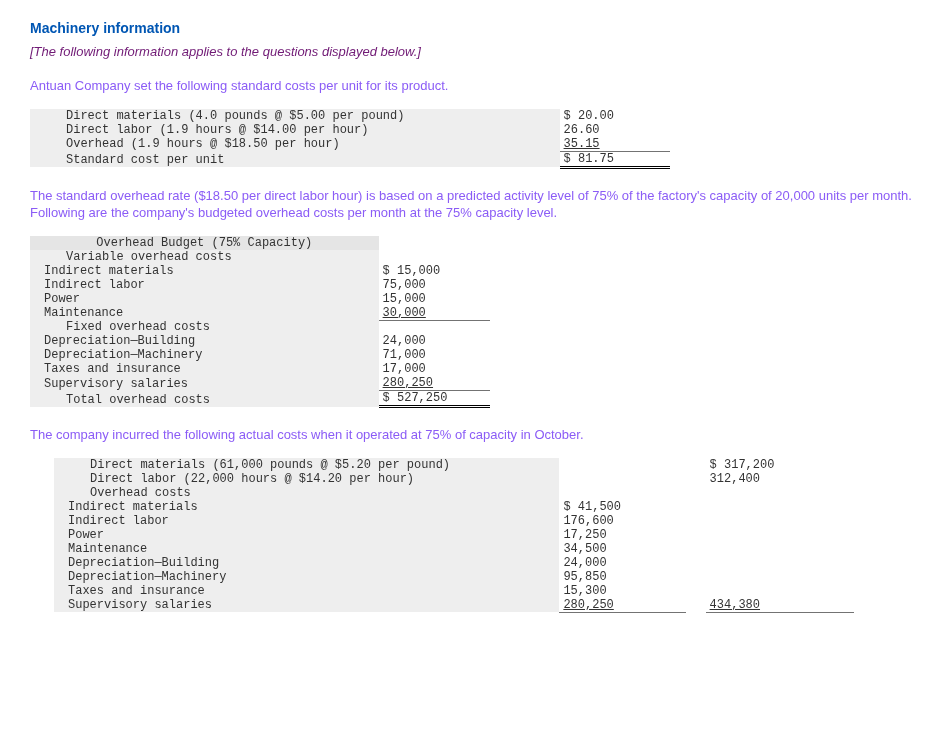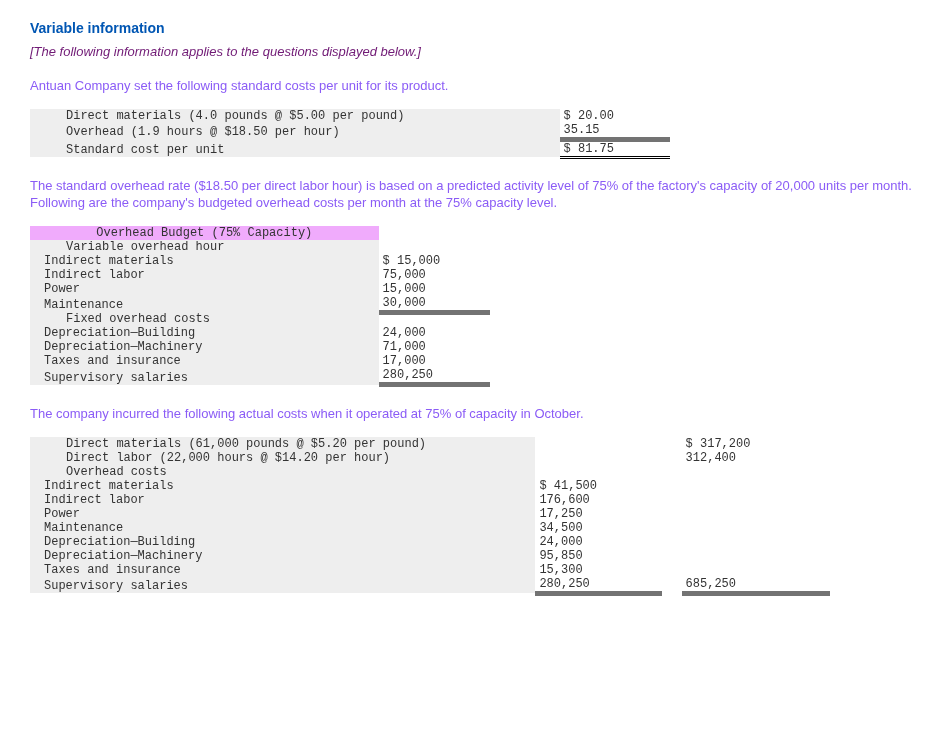--- a/index.html
+++ b/index.html
@@ -36,67 +36,71 @@
     margin-bottom: 18px;
   }
   .mono-table td {
     padding: 0 4px;
     vertical-align: bottom;
     white-space: pre;
   }
   .shade td:first-child { background: #eeeeee; padding-left: 36px; }
   .num { text-align: left; }
   .lbl { text-align: left; }
-  .underline-single { border-bottom: 5px solid #737373; }
+  .underline-single { border-bottom: 1px solid #737373; text-decoration: underline; }
   .underline-double { border-bottom: 3px double #000; }
   .indent1 { padding-left: 14px !important; }
   .col-spacer { width: 10px; }
   .budget-header td {
-    background: #f0abfc;
+    background: #e5e5e5;
     text-align: center;
     font-family: "Courier New", monospace;
     font-size: 12px;
   }
   .budget-header td.num-head { background: transparent; }
 </style>
 </head>
 <body>
 
-<div class="header-title">Variable information</div>
+<div class="header-title">Machinery information</div>
 <div class="intro-note">[The following information applies to the questions displayed below.]</div>
 
 <div class="body-text">Antuan Company set the following standard costs per unit for its product.</div>
 
 <table class="mono-table" style="width:640px;">
   <tbody>
       <tr class="shade">
     <td class="lbl" style="width:430px;">Direct materials (4.0 pounds @ $5.00 per pound)</td>
     <td class="num" style="width:90px;">$ 20.00</td>
   </tr>
   <tr class="shade">
+    <td class="lbl">Direct labor (1.9 hours @ $14.00 per hour)</td>
+    <td class="num">26.60</td>
+  </tr>
+  <tr class="shade">
     <td class="lbl">Overhead (1.9 hours @ $18.50 per hour)</td>
     <td class="num underline-single">35.15</td>
   </tr>
   <tr class="shade">
     <td class="lbl">Standard cost per unit</td>
     <td class="num underline-double">$ 81.75</td>
   </tr>
 </tbody>
   </table>
 
 <div class="body-text">The standard overhead rate ($18.50 per direct labor hour) is based on a predicted activity level of 75% of the factory's capacity of 20,000 units per month. Following are the company's budgeted overhead costs per month at the 75% capacity level.</div>
 
 <table class="mono-table" style="width:460px;">
   <tbody>
       <tr class="budget-header">
     <td style="width:330px;">Overhead Budget (75% Capacity)</td>
     <td class="num-head" style="width:100px;"></td>
   </tr>
   <tr class="shade">
-        <td class="lbl">Variable overhead hour</td>
+        <td class="lbl">Variable overhead costs</td>
         <td></td>
       </tr>
   <tr class="shade">
         <td class="lbl indent1">Indirect materials</td>
         <td class="num">$ 15,000</td>
       </tr>
   <tr class="shade">
         <td class="lbl indent1">Indirect labor</td>
         <td class="num">75,000</td>
       </tr>
@@ -121,26 +125,30 @@
         <td class="num">71,000</td>
       </tr>
   <tr class="shade">
         <td class="lbl indent1">Taxes and insurance</td>
         <td class="num">17,000</td>
       </tr>
   <tr class="shade">
         <td class="lbl indent1">Supervisory salaries</td>
         <td class="num underline-single">280,250</td>
       </tr>
+  <tr class="shade">
+        <td class="lbl">Total overhead costs</td>
+        <td class="num underline-double">$ 527,250</td>
+      </tr>
 </tbody>
   </table>
 
 <div class="body-text">The company incurred the following actual costs when it operated at 75% of capacity in October.</div>
 
-<table class="mono-table" style="width:800px;">
+<table class="mono-table" style="width:800px;margin-left:24px;">
   <tbody>
       <tr class="shade">
     <td class="lbl" style="width:430px;">Direct materials (61,000 pounds @ $5.20 per pound)</td>
     <td class="num" style="width:110px;"></td>
     <td class="col-spacer"></td>
     <td class="num" style="width:130px;">$ 317,200</td>
   </tr>
   <tr class="shade">
     <td class="lbl">Direct labor (22,000 hours @ $14.20 per hour)</td>
     <td></td>
@@ -192,16 +200,16 @@
   <tr class="shade">
         <td class="lbl indent1">Taxes and insurance</td>
         <td class="num">15,300</td>
         <td></td>
         <td></td>
       </tr>
   <tr class="shade">
         <td class="lbl indent1">Supervisory salaries</td>
         <td class="num underline-single">280,250</td>
         <td></td>
-        <td class="num underline-single">685,250</td>
+        <td class="num underline-single">434,380</td>
       </tr>
 </tbody>
   </table>
 
 </body></html>

